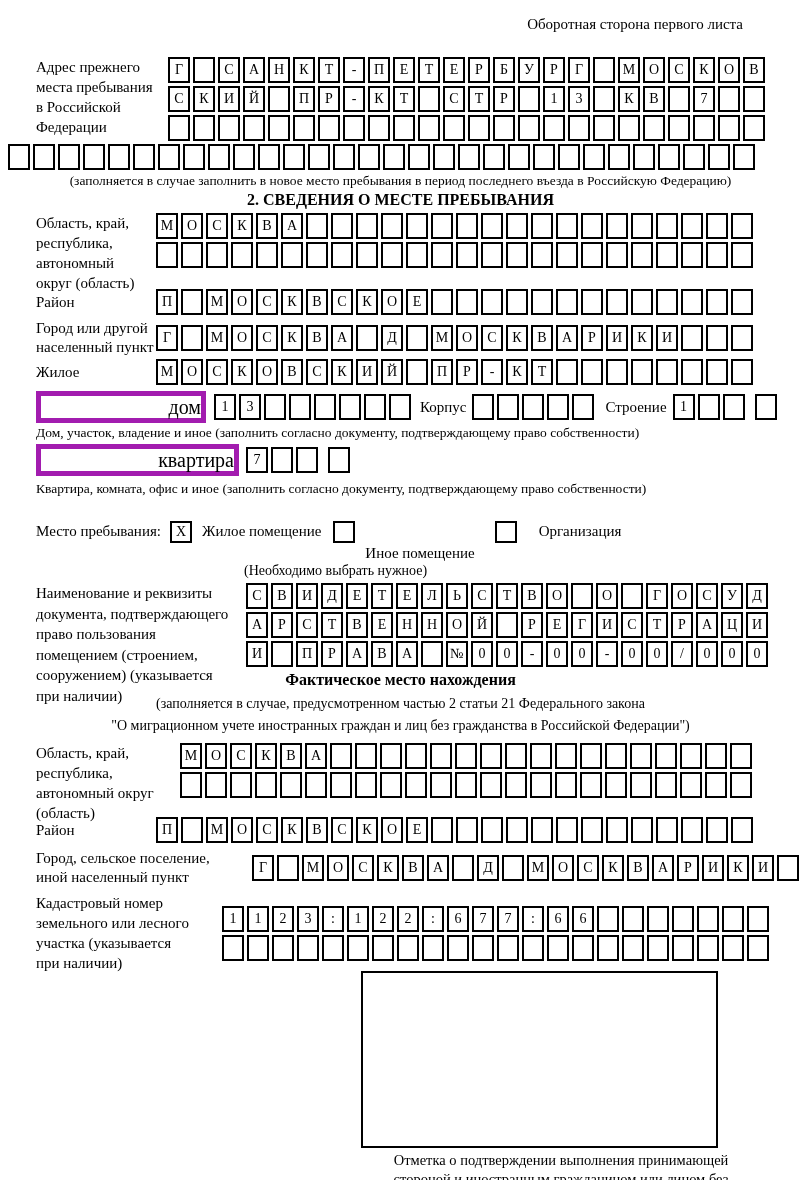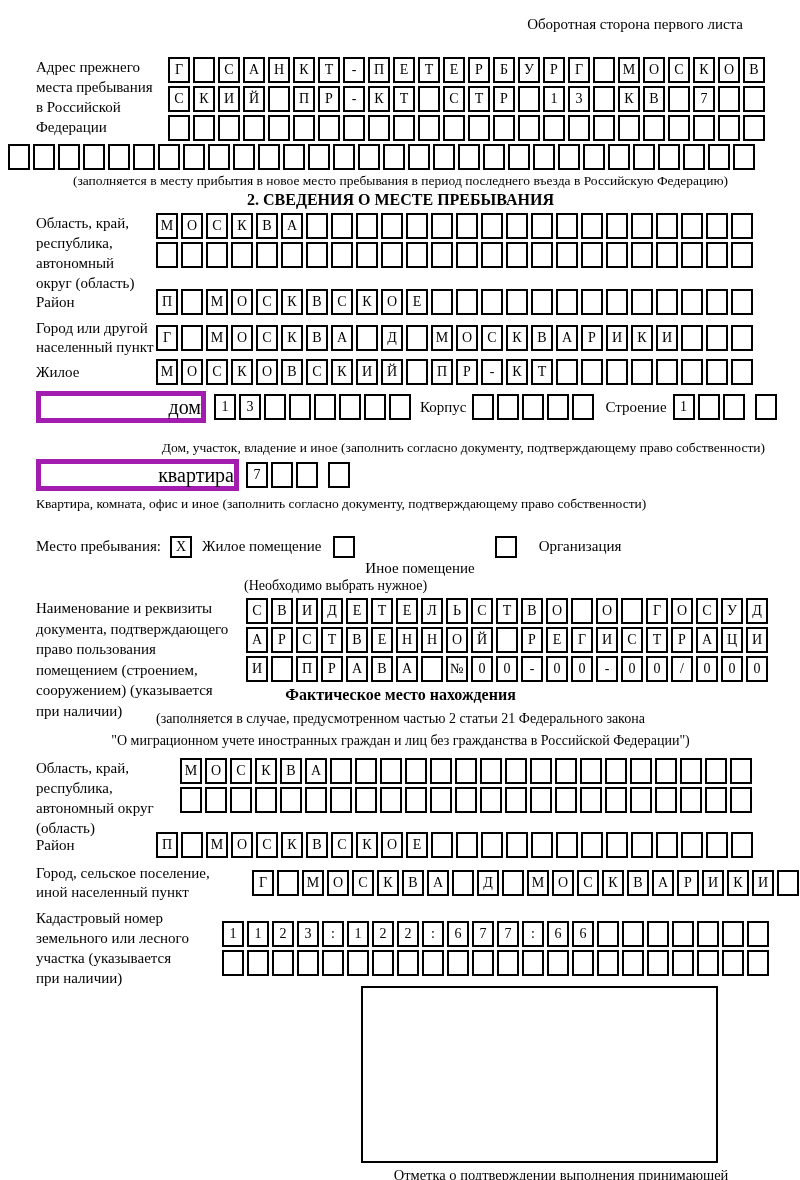--- a/index.html
+++ b/index.html
@@ -146,21 +146,21 @@
       <span class="cell"></span>
       <span class="cell"></span>
       <span class="cell"></span>
       <span class="cell"></span>
       <span class="cell"></span>
       <span class="cell"></span>
       <span class="cell"></span>
       <span class="cell"></span>
       <span class="cell"></span>
     </div>
-  <div class="caption center" style="margin-top:2px;">(заполняется в месту прибытия в новое место пребывания в период последнего въезда в Российскую Федерацию)</div>
+  <div class="caption center" style="margin-top:2px;">(заполняется в случае заполнить в новое место пребывания в период последнего въезда в Российскую Федерацию)</div>
 
   <div class="title" style="margin-top:2px;">2. СВЕДЕНИЯ О МЕСТЕ ПРЕБЫВАНИЯ</div>
 
   <div class="field" style="margin-top:4px;">
     <div class="flabel w120 h56">Область, край,<br>республика,<br>автономный<br>округ (область)</div>
     <div class="rows">
       <div class="boxrow">
           <span class="cell">М</span>
           <span class="cell">О</span>
           <span class="cell">С</span>
@@ -326,21 +326,21 @@
         <span class="cell"></span>
       </div>
     <div class="inline-label" style="margin-left:11px;">Строение</div>
     <div class="boxrow gap-last" style="margin-left:6px;">
         <span class="cell">1</span>
         <span class="cell"></span>
         <span class="cell"></span>
         <span class="cell"></span>
       </div>
   </div>
-  <div class="caption" style="margin-top:16px;text-align:right;">Дом, участок, владение и иное (заполнить согласно документу, подтверждающему право собственности)</div>
+  <div class="caption" style="margin-top:1px;">Дом, участок, владение и иное (заполнить согласно документу, подтверждающему право собственности)</div>
 
   <div class="field vcenter" style="margin-top:3px;">
     <div class="widebox" style="width:193px;">квартира</div>
     <div class="boxrow gap-last" style="margin-left:7px;">
         <span class="cell">7</span>
         <span class="cell"></span>
         <span class="cell"></span>
         <span class="cell"></span>
       </div>
   </div>

